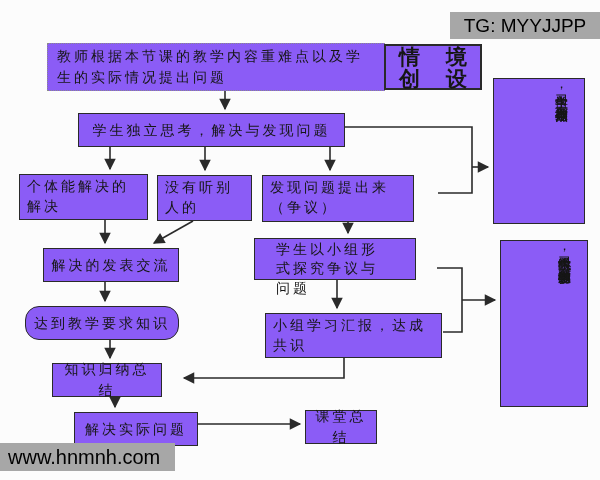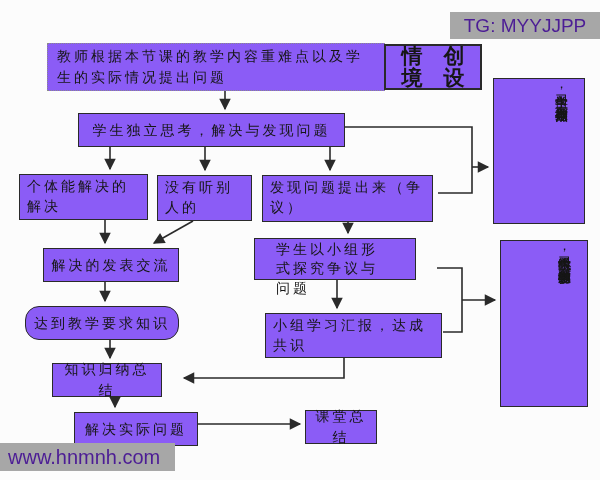--- a/index.html
+++ b/index.html
@@ -13,37 +13,37 @@
     background:#8b5cf6;font-size:14px;letter-spacing:3px;line-height:1.5;
     padding:2px 6px;
   }
   .center{display:flex;align-items:center;justify-content:center;text-align:center;padding:16px 4px;}
   .twolines{line-height:1.42;padding:2px 7px;}
   .vert{
     writing-mode:vertical-rl;font-size:13px;letter-spacing:0;
     line-height:2.6;padding:6px;text-align:left;
   }
   .wm{
-    position:absolute;background:#a7a7a7;color:#4c1d95;
+    position:absolute;background:#a7a7a7;color:#000000;
     font-family:"Liberation Sans",sans-serif;display:flex;align-items:center;
   }
   #wm-tg{left:450px;top:12px;width:150px;height:27px;font-size:19px;justify-content:center;}
   #wm-site{left:0;top:443px;width:167px;height:28px;font-size:20px;padding-left:8px;}
   #n-teacher{left:47px;top:43px;width:338px;height:48px;border:1.5px dotted #8a8a8a;
     display:flex;align-items:center;padding:2px 9px;line-height:1.5;letter-spacing:3px;}
   #n-situation{left:384px;top:44px;width:98px;height:46px;border-width:2px;
     font-family:"Liberation Sans",sans-serif;font-weight:bold;font-size:21px;
-    line-height:1.06;letter-spacing:0;display:flex;flex-direction:column;
+    line-height:1.06;letter-spacing:0;display:flex;flex-direction:row;
     justify-content:center;text-align:center;padding:0;}
   #n-tall1{left:493px;top:78px;width:92px;height:146px;}
   #n-tall2{left:500px;top:240px;width:88px;height:167px;}
   #n-think{left:78px;top:113px;width:267px;height:28px;}
   #n-individual{left:19px;top:174px;width:129px;height:46px;}
   #n-notlisten{left:157px;top:175px;width:95px;height:46px;}
-  #n-discover{left:262px;top:175px;width:171px;height:47px;}
+  #n-discover{left:262px;top:175px;width:152px;height:47px;}
   #n-group{left:254px;top:238px;width:162px;height:42px;line-height:1.38;padding:1px 21px;}
   #n-share{left:43px;top:248px;width:136px;height:28px;}
   #n-reach{left:25px;top:306px;width:154px;height:30px;border-radius:14px;}
   #n-report{left:265px;top:313px;width:177px;height:45px;}
   #n-summary{left:52px;top:363px;width:110px;height:27px;}
   #n-solve{left:74px;top:412px;width:124px;height:26px;}
   #n-class{left:305px;top:410px;width:72px;height:26px;}
 </style>
 </head>
 <body>

